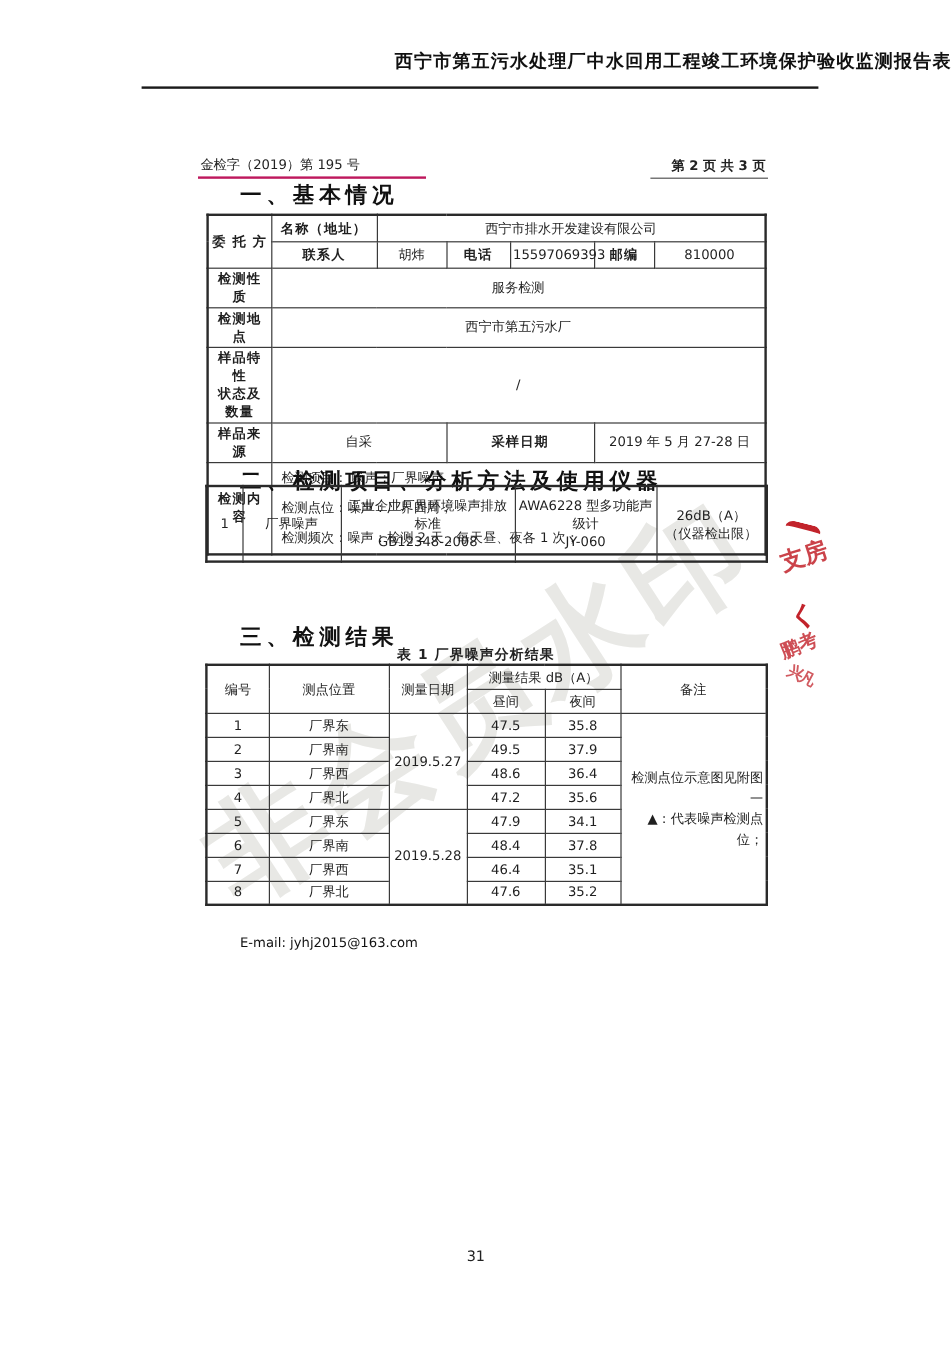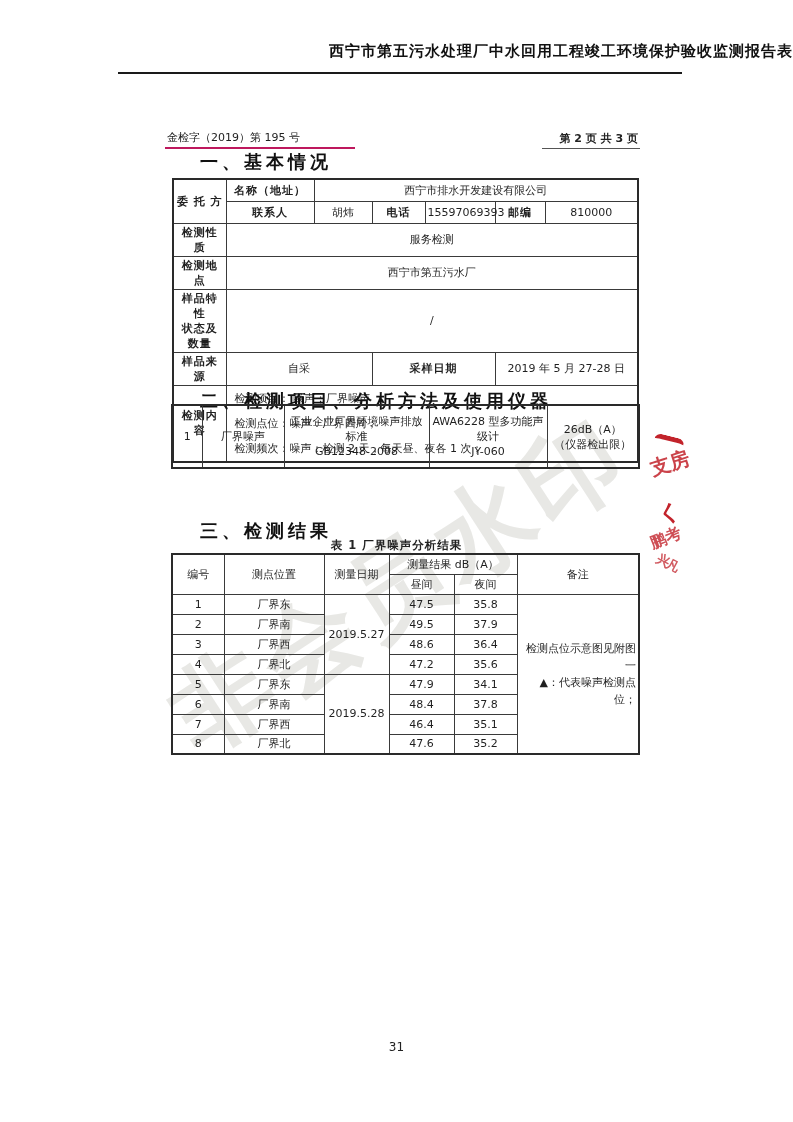--- a/index.html
+++ b/index.html
@@ -254,20 +254,24 @@
       <tr style="height:20px">
         <td>8</td>
         <td>厂界北</td>
         <td>47.6</td>
         <td>35.2</td>
       </tr>
     </tbody>
       </table>
 
     <div class="footer">
+      <div>
+        <span>E-mail:</span>
+        <span>jyhj2015@163.com</span>
+      </div>
     </div>
 
     <div class="page-num">31</div>
 
     <div class="stamp">
       <span class="g0"></span>
       <span class="g1">支房</span>
       <span class="g2">く</span>
       <span class="g3">鹏考</span>
       <span class="g4">兴凡</span>

